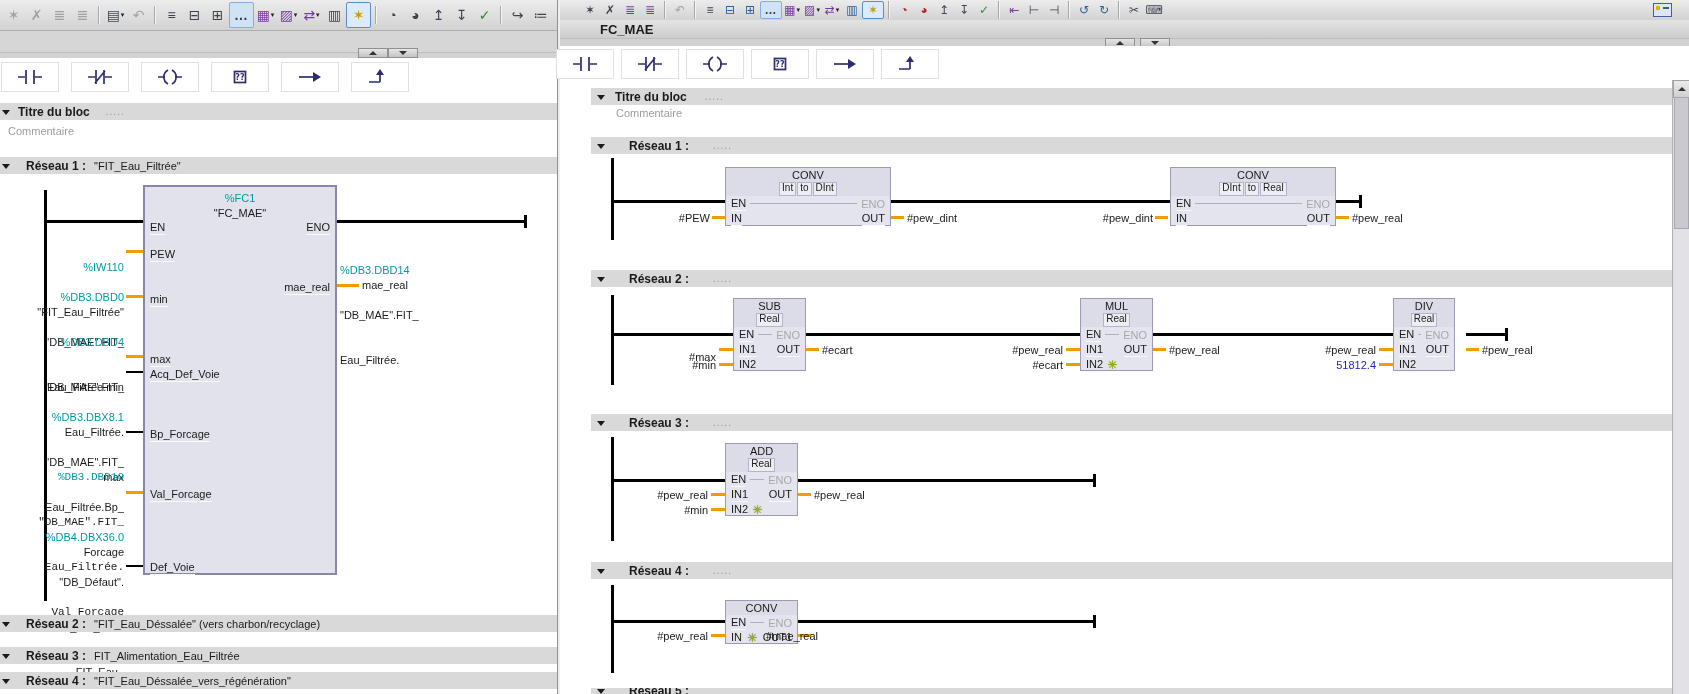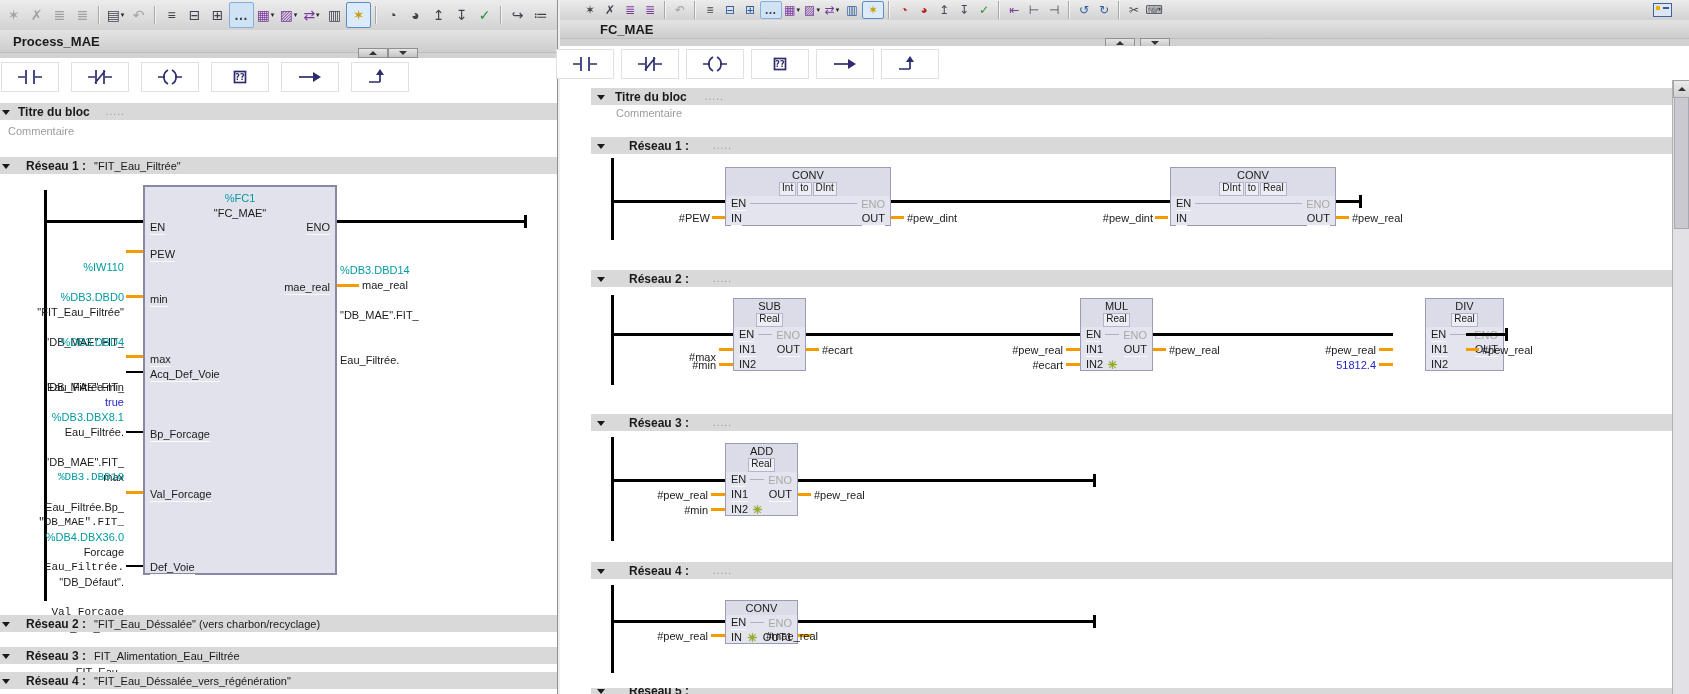--- a/index.html
+++ b/index.html
@@ -121,23 +121,20 @@
       <span class="tbi ">◔</span>
       <span class="tbi ">◕</span>
       <span class="tbi ">↥</span>
       <span class="tbi ">↧</span>
       <span class="tbi grn">✓</span>
       <span class="tbsep"></span>
       <span class="tbi ">↪</span>
       <span class="tbi ">≔</span>
     </div>
 
-  <div class="titlebar" style="left:0;top:30px;width:558px;height:22px;padding-left:13px;">
-    <span>Process_MAE</span>
-  </div>
   <div class="sashstrip" style="left:0;top:52px;width:558px;height:6px;"></div>
   <div class="sashbtn" style="left:358px;top:48px;">
       <span class="tri-up"></span>
     </div>
   <div class="sashbtn" style="left:388px;top:48px;">
       <span class="tri-dn"></span>
     </div>
 
   <div class="favbar" style="left:0;top:58px;width:558px;height:38px;">
     <div class="favcell" style="left:1px;">
@@ -224,23 +221,20 @@
   <div class="stub" style="left:126px;top:295px;width:17px;"></div>
 
   <div class="opl" style="left:8px;top:305px;width:116px;">
     <div class="teal">%DB3.DBD4</div>
     <div>"DB_MAE".FIT_</div>
     <div>Eau_Filtrée.</div>
     <div>max</div>
   </div>
   <div class="stub" style="left:126px;top:355px;width:17px;"></div>
 
-  <div class="opl" style="left:8px;top:365px;width:116px;">
-    <div class="blue">true</div>
-  </div>
   <div class="stub k" style="left:126px;top:371px;width:17px;"></div>
 
   <div class="opl" style="left:8px;top:380px;width:116px;">
     <div class="teal">%DB3.DBX8.1</div>
     <div>"DB_MAE".FIT_</div>
     <div>Eau_Filtrée.Bp_</div>
     <div>Forcage</div>
   </div>
   <div class="stub k" style="left:126px;top:431px;width:17px;"></div>
 
@@ -501,21 +495,21 @@
   </div>
   <div class="opl" style="left:995px;top:343px;width:68px;">#pew_real</div>
   <div class="stub" style="left:1066px;top:348px;width:14px;"></div>
   <div class="opl" style="left:995px;top:358px;width:68px;">#ecart</div>
   <div class="stub" style="left:1066px;top:363px;width:14px;"></div>
   <div class="stub" style="left:1153px;top:348px;width:13px;"></div>
   <div class="opr" style="left:1169px;top:343px;width:70px;">#pew_real</div>
 
   <div class="wire" style="left:1153px;top:333px;width:240px;"></div>
 
-  <div class="fbox" style="left:1393px;top:298px;width:79px;height:73px;margin-left:32px;">
+  <div class="fbox" style="left:1393px;top:298px;width:62px;height:73px;">
     <div class="ft">DIV</div>
     <div class="fs">
         <span>Real</span>
       </div>
     <div class="fr">
         <span class="pin">EN</span>
         <span class="endash"></span>
         <span class="eno">ENO</span>
       </div>
     <div class="fr">

